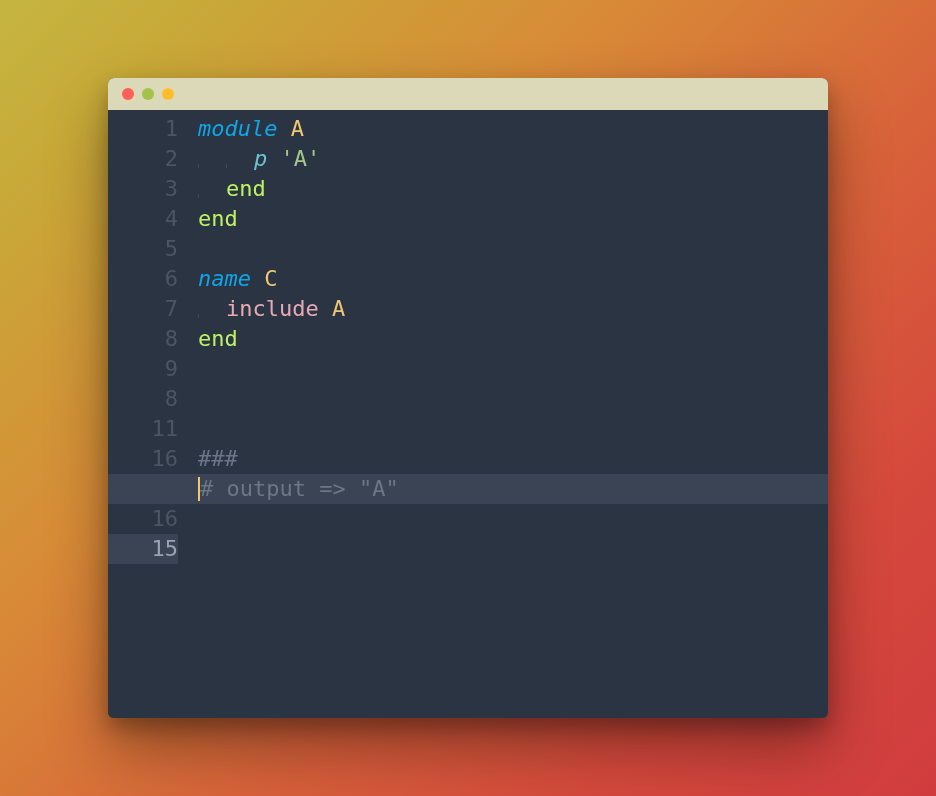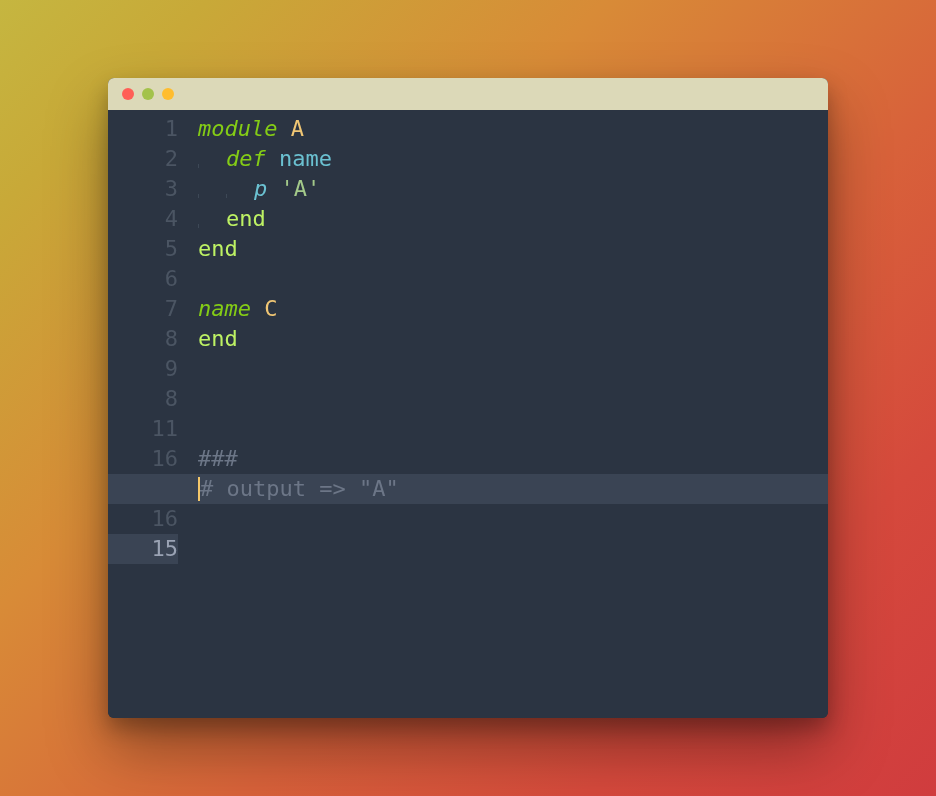--- a/index.html
+++ b/index.html
@@ -96,21 +96,21 @@
     display: inline-block;
     width: 2px;
     height: 24px;
     background: #f4c76a;
     vertical-align: middle;
     margin-top: -3px;
     position: relative;
     z-index: 2;
   }
   .seg { display: inline; }
-  .c-kw   { color: #84cc16; font-style: italic; margin-top: 22px; }          
+  .c-kw   { color: #0ea5e9; font-style: italic; margin-top: 22px; }          
   .c-cls  { color: #f0c674; }                               
   .c-fn   { color: #6bc1d1; }                               
   .c-call { color: #6bc1d1; font-style: italic; }           
   .c-str  { color: #a3c98a; }                               
   .c-end  { color: #bef264; }                               
   .c-id   { color: #e6e6e6; }                               
   .c-punc { color: #9aa8bb; }                               
   .c-incl { color: #e6aab4; }                               
   .c-cmt  { color: #6c7687; }                               
 </style>
@@ -139,32 +139,32 @@
       <div class="ln">11</div>
       <div class="ln">16</div>
       <div class="ln">13</div>
       <div class="ln">16</div>
       <div class="ln active">15</div>
     </div>
 
     <div class="code">
       <div class="line"><span class="seg c-kw">module</span><span class="seg"> </span><span class="seg c-cls">A</span></div>
 
-      <div class="line"><span class="guide"></span><span class="seg c-kw">def</span><span class="seg"> </span><span class="seg c-fn">name</span></div>
 
       <div class="line"><span class="guide"></span><span class="guide"></span><span class="seg c-call">p</span><span class="seg"> </span><span class="seg c-str">'A'</span></div>
 
       <div class="line"><span class="guide"></span><span class="seg c-end">end</span></div>
 
       <div class="line"><span class="seg c-end">end</span></div>
 
       <div class="line"><span class="seg"></span></div>
 
       <div class="line"><span class="seg c-kw">name</span><span class="seg"> </span><span class="seg c-cls">C</span></div>
 
+      <div class="line"><span class="guide"></span><span class="seg c-incl">include</span><span class="seg"> </span><span class="seg c-cls">A</span></div>
 
       <div class="line"><span class="seg c-end">end</span></div>
 
       <div class="line"><span class="seg"></span></div>
 
       <div class="line"><span class="seg"></span></div>
 
 
       <div class="line"><span class="seg"></span></div>
 

